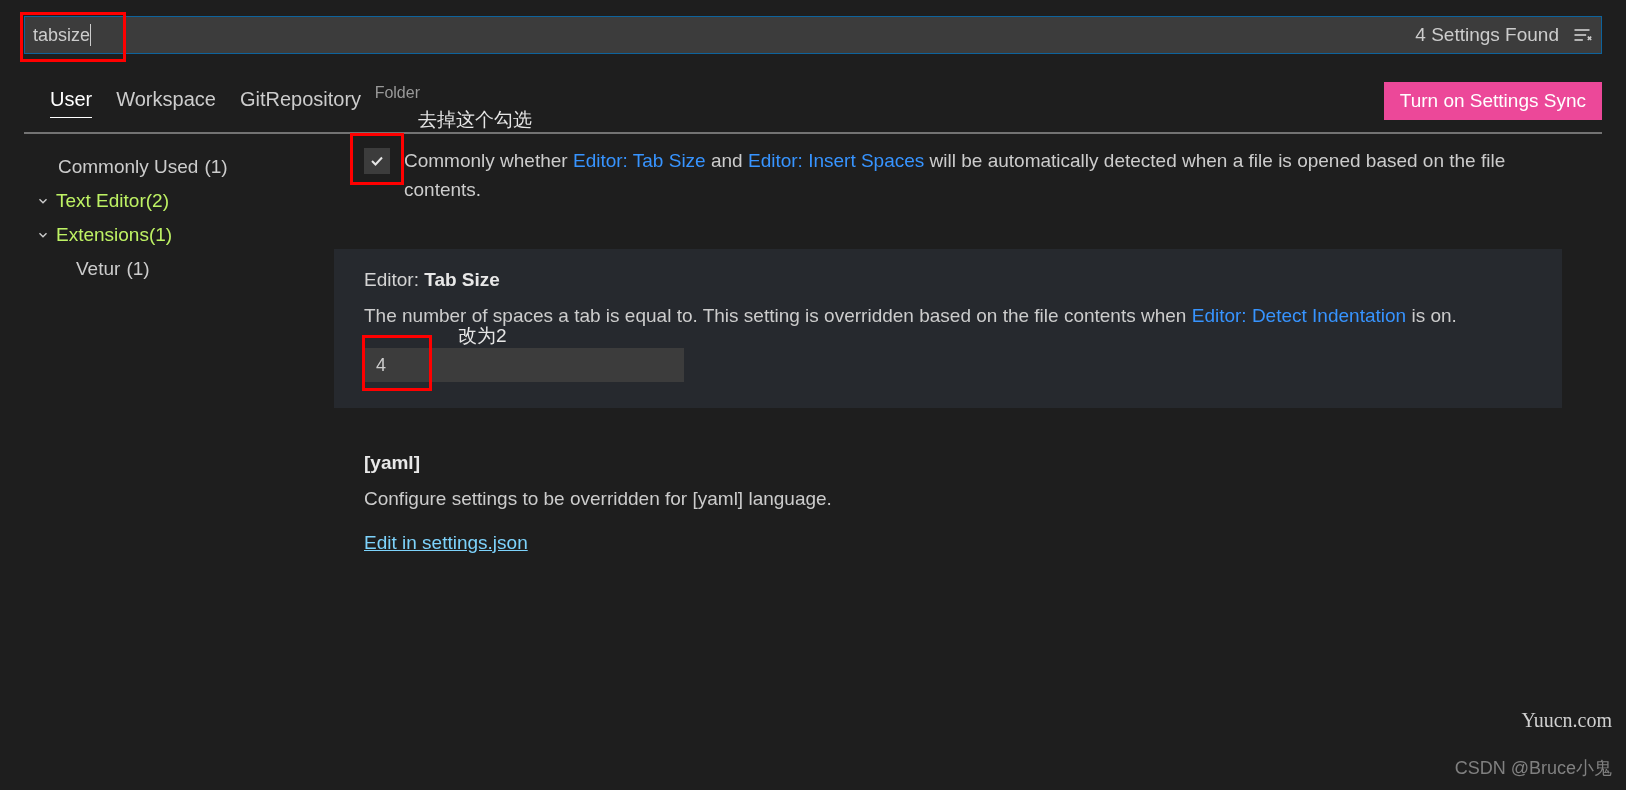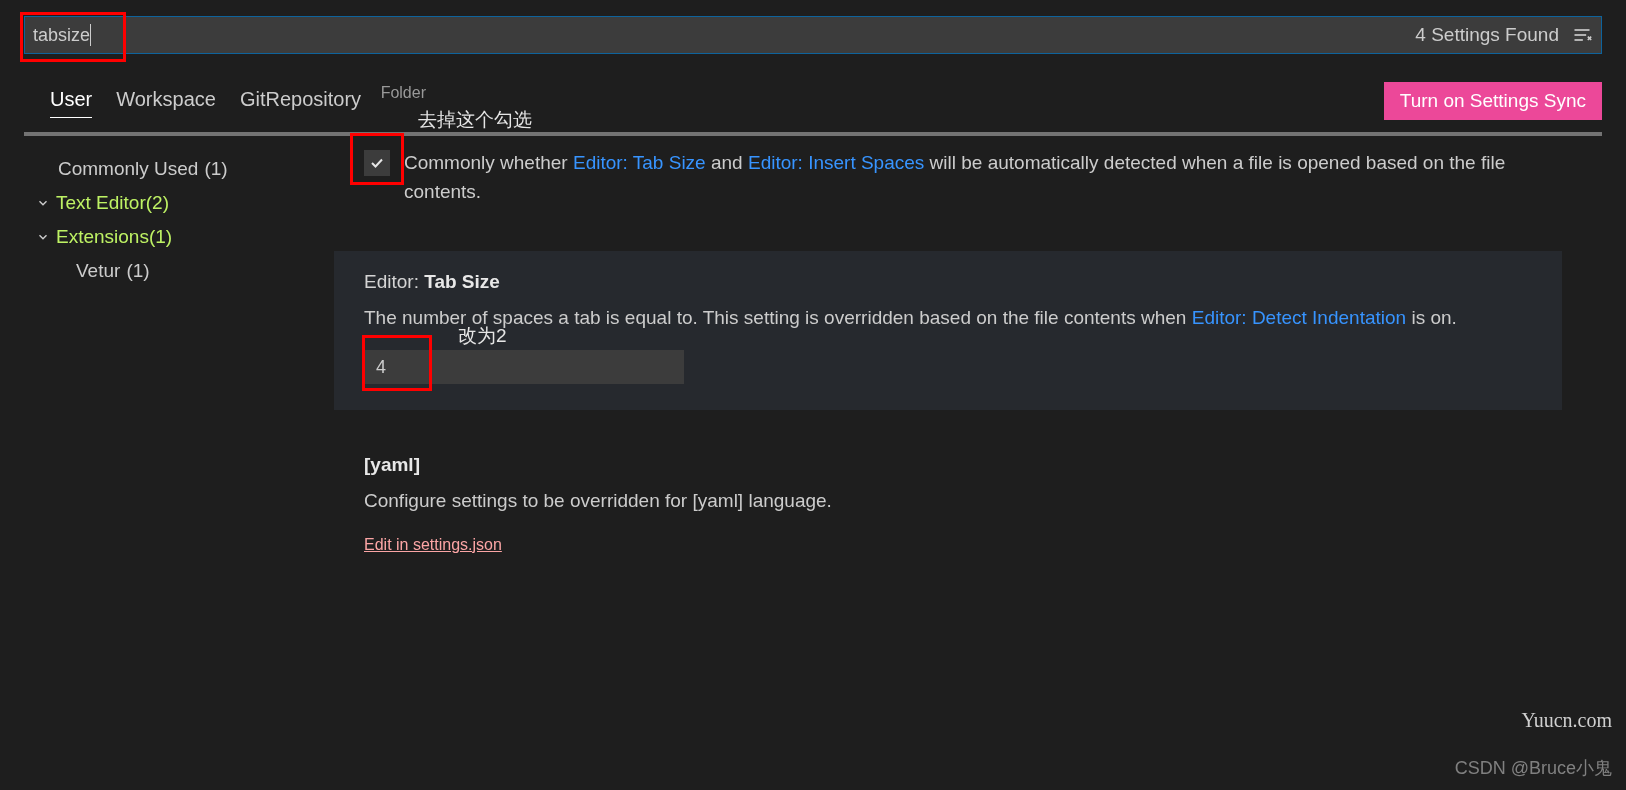--- a/index.html
+++ b/index.html
@@ -18,26 +18,26 @@
   .highlight-search { position: absolute; left: 20px; top: 12px; width: 106px; height: 50px; border: 3px solid #ff0000; pointer-events: none; }
   .highlight-checkbox { position: absolute; border: 3px solid #ff0000; pointer-events: none; }
   .highlight-input { position: absolute; border: 3px solid #ff0000; pointer-events: none; }
   .anno-text { position: absolute; color: #e5e5e5; font-size: 19px; font-family: "Microsoft YaHei", sans-serif; pointer-events: none; }
 
   
   .tabs-row { display: flex; align-items: center; margin: 22px 24px 0 24px; }
   .tabs { display: flex; gap: 24px; align-items: baseline; }
   .tab { color: #cccccc; font-size: 20px; padding-bottom: 6px; cursor: pointer; }
   .tab.active { color: #ffffff; border-bottom: 1px solid #ffffff; }
-  .tab-scope { font-size: 16px; color: #999999; margin-left: 14px; vertical-align: super; }
+  .tab-scope { font-size: 16px; color: #999999; margin-left: 8px; vertical-align: super; }
   .spacer { flex: 1; }
   .sync-btn { background: #ec4899; color: #ffffff; border: none; padding: 8px 16px; font-size: 19px; cursor: pointer; }
 
   
-  .body { flex: 1; display: flex; margin: 12px 24px 0 24px; overflow: hidden; border-top: 4px solid #737373; }
+  .body { flex: 1; display: flex; margin: 12px 24px 0 24px; overflow: hidden; border-top: 2px solid #737373; }
 
   
   .sidebar { width: 300px; padding-top: 16px; font-size: 19px; }
   .side-item { display: flex; align-items: center; padding: 6px 10px 6px 34px; cursor: pointer; color: #cccccc; }
   .side-item .count { margin-left: 6px; color: #cccccc; }
   .side-group { display: flex; align-items: center; padding: 6px 10px 6px 10px; cursor: pointer; color: #bef264; text-align: center; }
   .chev { width: 18px; display: inline-flex; justify-content: center; margin-right: 4px; transform: rotate(0deg); }
   .side-sub { padding-left: 52px; }
 
   
@@ -46,21 +46,21 @@
   .setting.section { background: #26292e; padding: 20px 30px 26px 30px; }
   .setting .row1 { display: flex; align-items: flex-start; gap: 14px; }
   .checkbox { width: 26px; height: 26px; background: #3c3c3c; display: inline-flex; align-items: center; justify-content: center; flex: 0 0 26px; margin-top: 2px; cursor: pointer; }
   .check { color: #e6e6e6; font-size: 18px; }
   .desc { font-size: 19px; line-height: 1.55; color: #cccccc; }
   .link { color: #3794ff; cursor: pointer; }
   .title { font-size: 19px; margin-bottom: 10px; }
   .title .cat { font-weight: 400; color: #d4d4d4; }
   .title .b { font-weight: 700; color: #e8e8e8; }
   .input-number { margin-top: 18px; width: 320px; height: 34px; background: #3c3c3c; border: none; color: #cccccc; font-size: 18px; padding: 4px 12px; font-family: inherit; outline: none; }
-  .edit-link { text-decoration: underline; color: #fca5a5; cursor: pointer; font-size: 16px; }
+  .edit-link { text-decoration: underline; color: #7dd3fc; cursor: pointer; font-size: 19px; }
 
   .yaml-block { margin-top: 0px; padding: 0 30px; }
 
   
   .watermark1 { position: absolute; right: 14px; bottom: 58px; color: #d0d0d0; font-size: 20px; font-family: "Times New Roman", serif; }
   .watermark2 { position: absolute; right: 14px; bottom: 10px; color: #808080; font-size: 18px; }
 
   
   svg { display: block; }
 </style>

